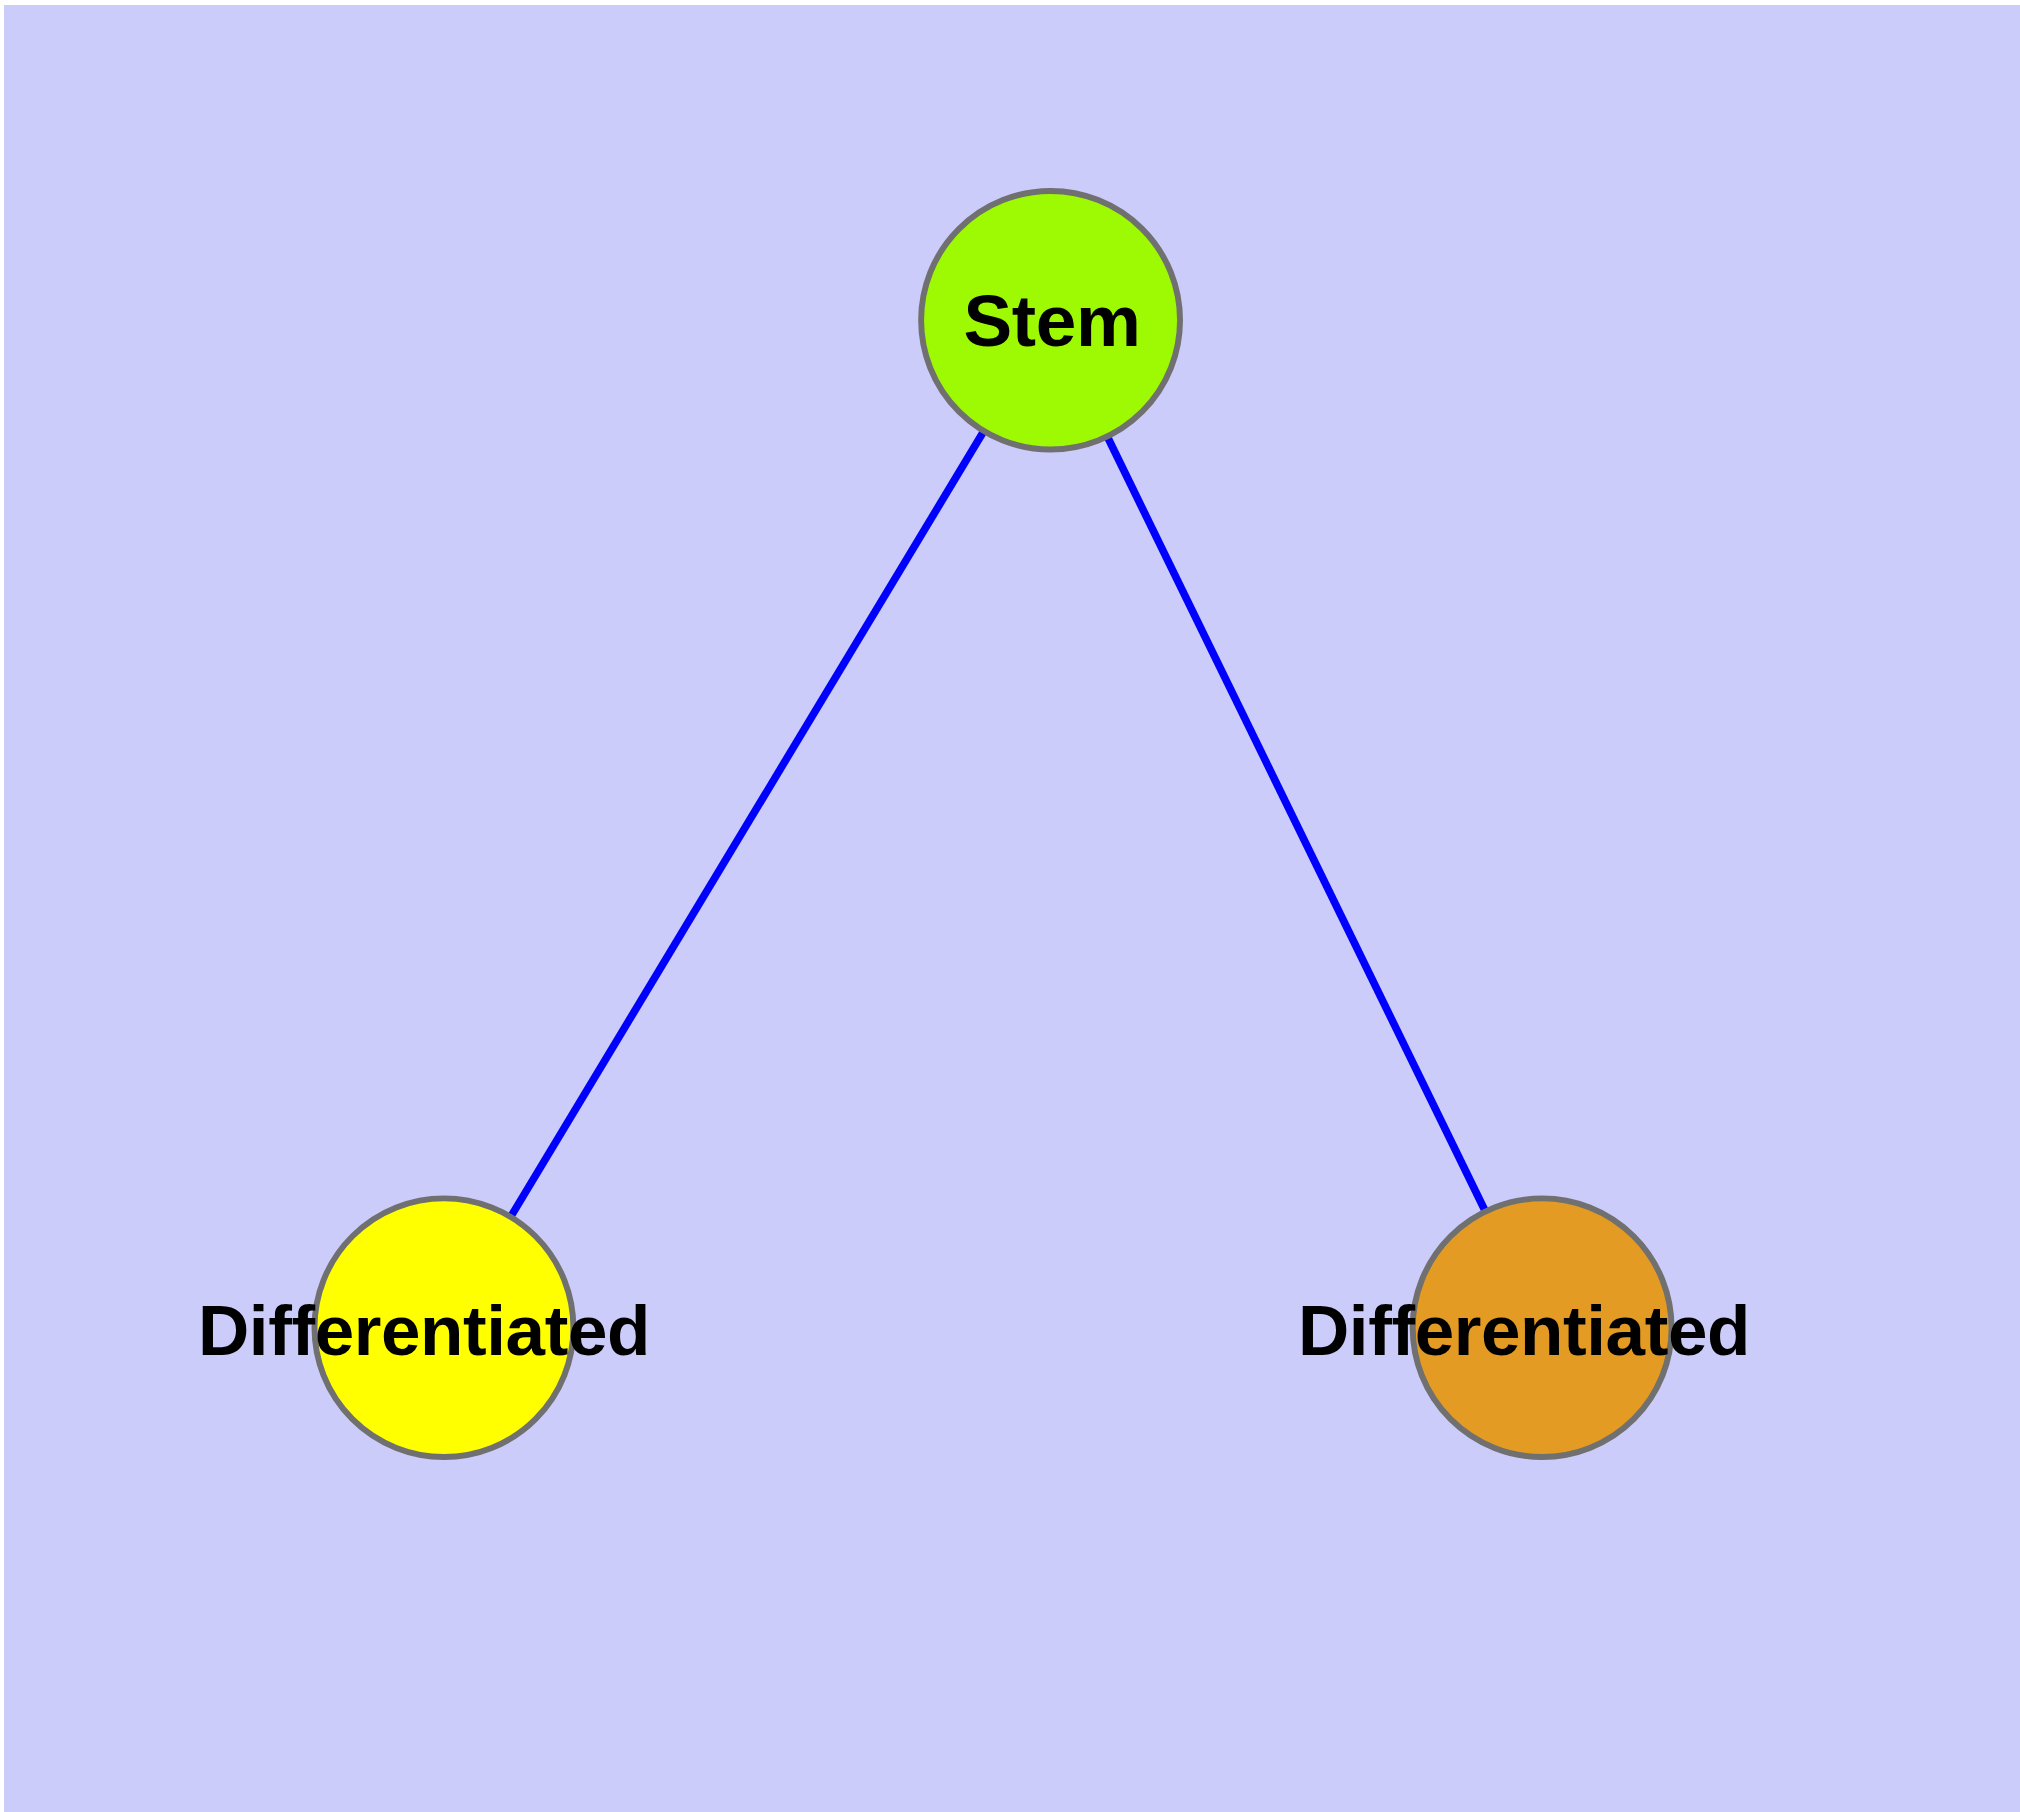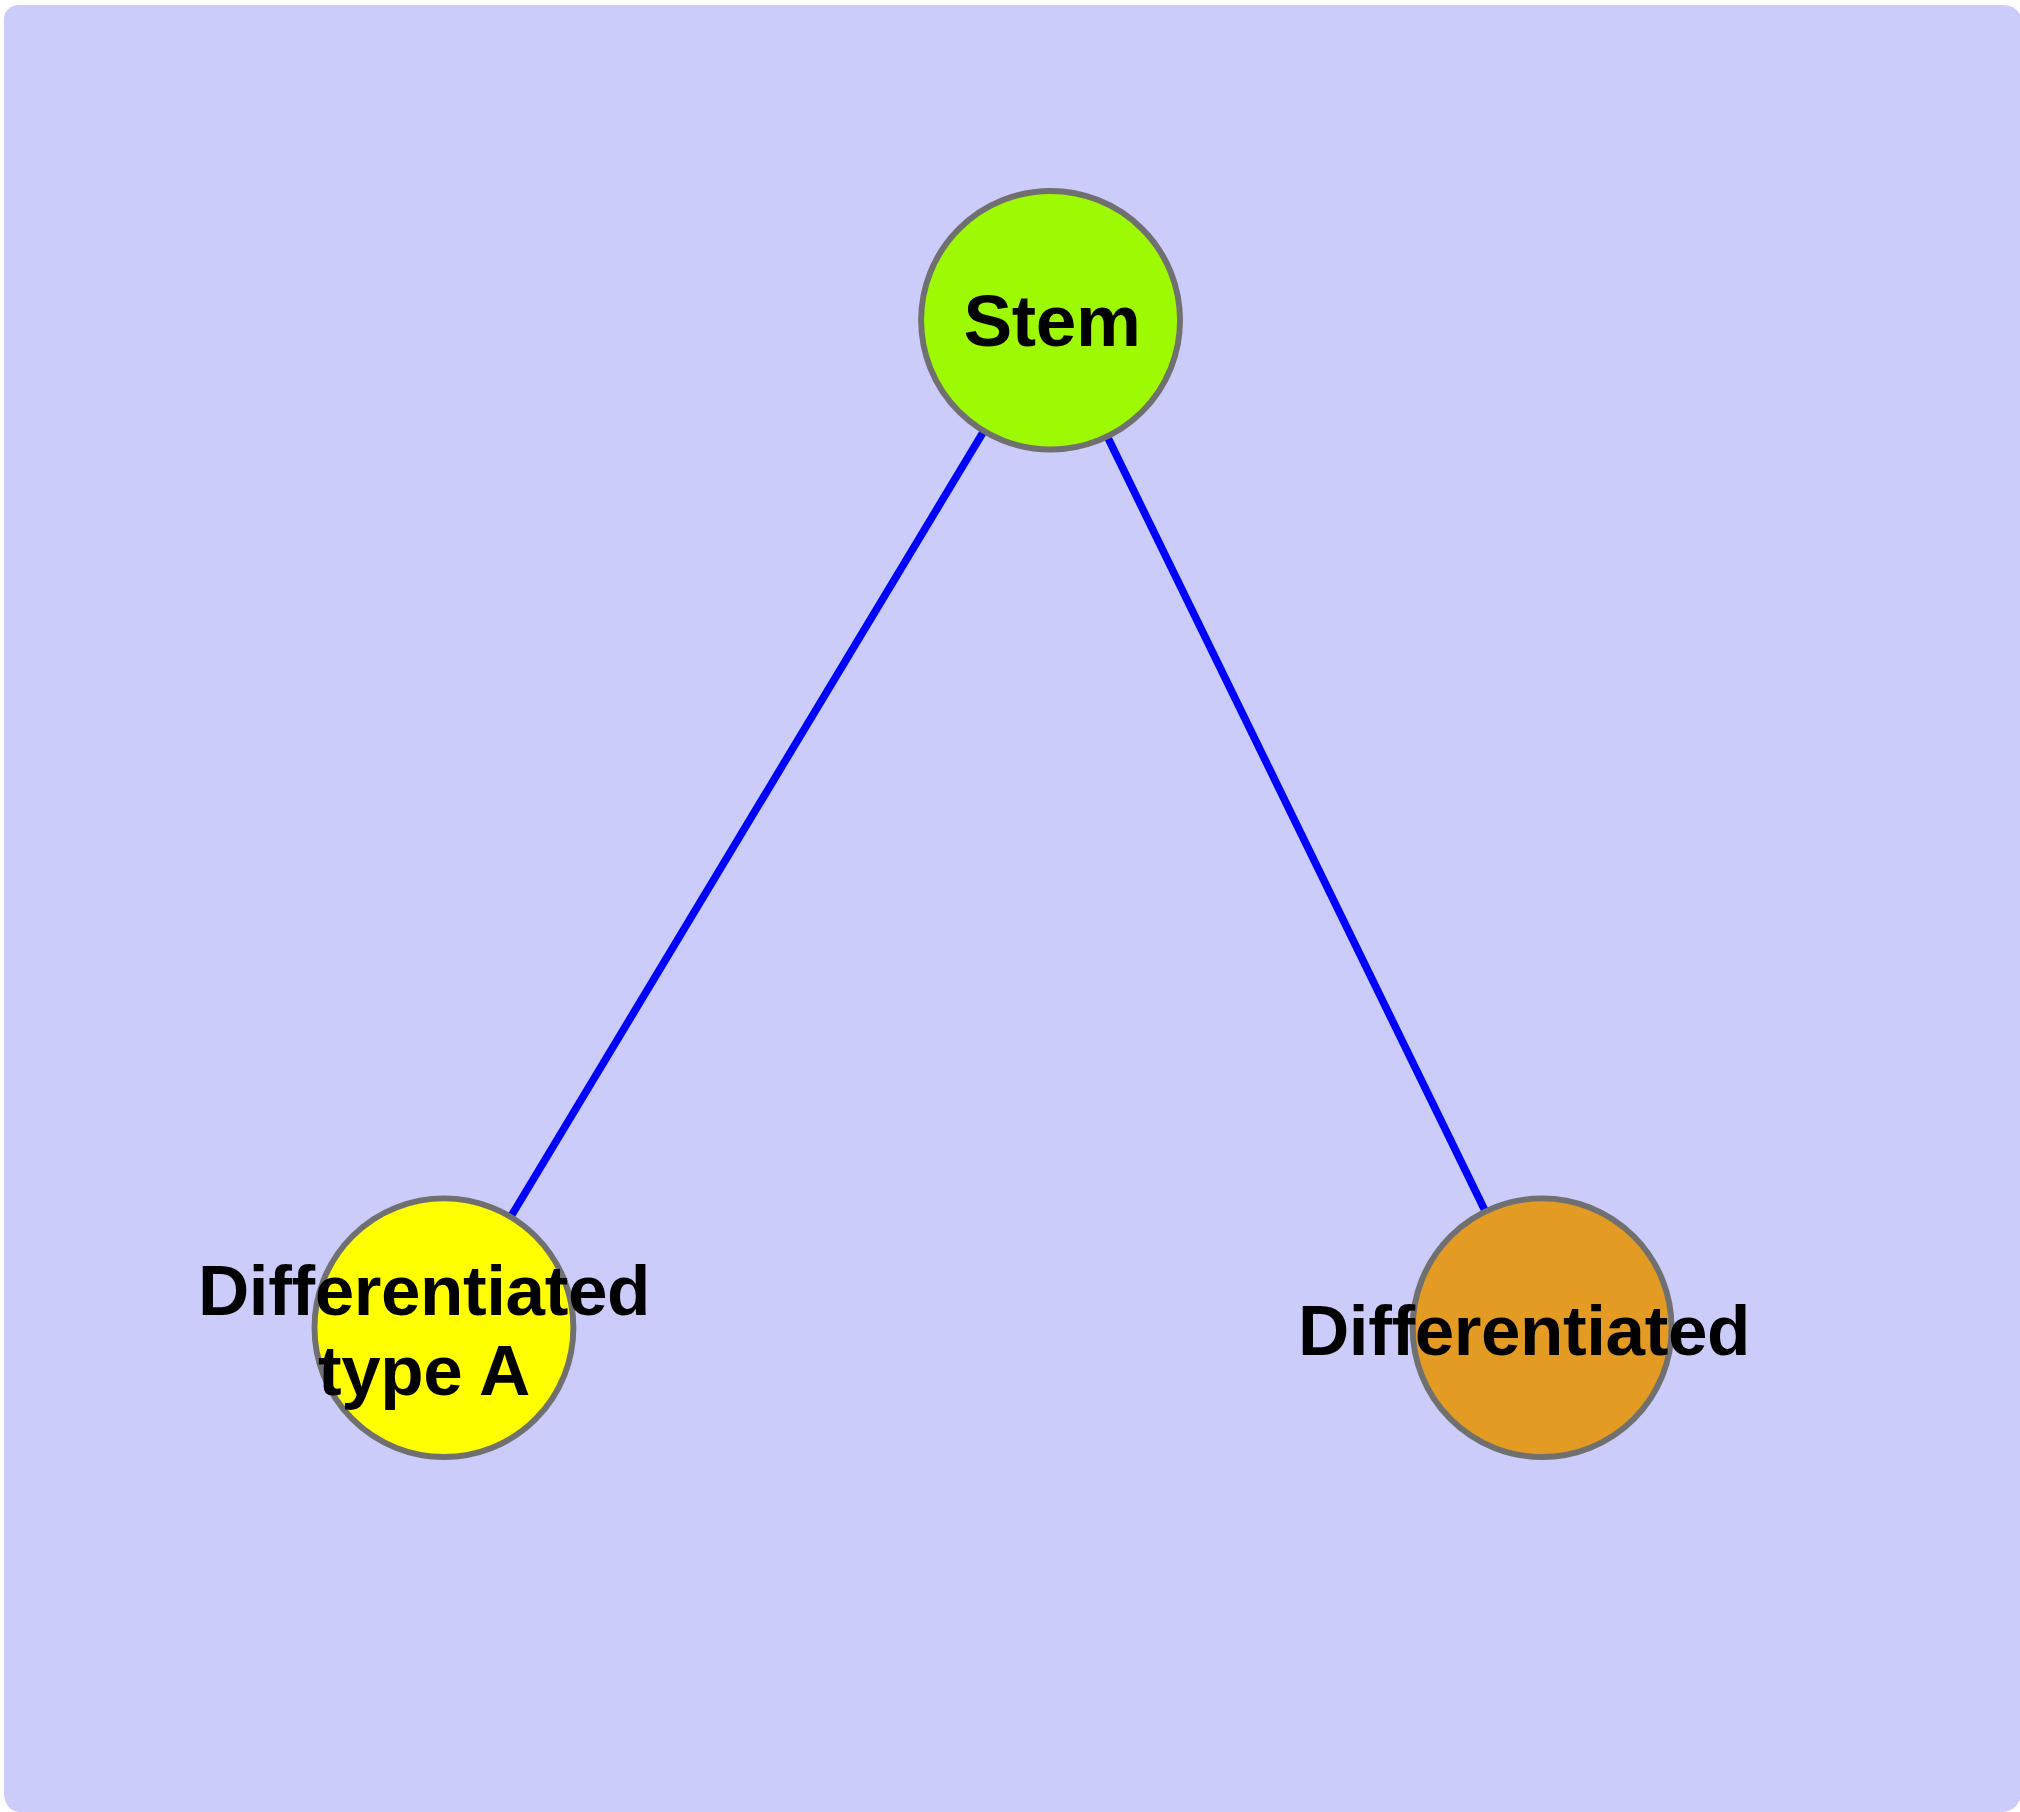--- a/index.html
+++ b/index.html
@@ -11,21 +11,20 @@
   #canvas {
     position: relative;
     width: 2021px;
     height: 1812px;
     background: #ccccfa;
     overflow: hidden;
     font-family: "Liberation Sans", "DejaVu Sans", sans-serif;
     box-sizing: border-box;
     border-top: 5.1px solid #ffffff;
     border-left: 4.2px solid #ffffff;
-    border-radius: 19px;
   }
   #graph-svg {
     position: absolute;
     inset: 0;
     width: 100%;
     height: 100%;
     display: block;
   }
   .node-label {
     position: absolute;
@@ -57,18 +56,18 @@
       </g>
     <g id="nodes-layer">
         <circle cx="1237" cy="373" r="153" fill="#9efa02" stroke="#707070" stroke-width="7"></circle>
         <circle cx="520" cy="1565" r="153" fill="#ffff00" stroke="#707070" stroke-width="7"></circle>
         <circle cx="1818" cy="1565" r="153" fill="#e39b23" stroke="#707070" stroke-width="7"></circle>
       </g>
   </svg>
 
   <div id="labels-layer">
       <div class="node-label label-stem" style="left: 1048px; top: 316px; color: rgb(0, 0, 0);"><div>Stem</div></div>
-      <div class="node-label label-branch" style="left: 420px; top: 1326px; color: rgb(0, 0, 0);"><div>Differentiated</div><div>type A</div></div>
+      <div class="node-label label-branch" style="left: 420px; top: 1326px; color: rgb(0, 0, 0);"><div>Differentiated</div></div>
       <div class="node-label label-branch" style="left: 1520px; top: 1326px; color: rgb(0, 0, 0);"><div>Differentiated</div></div>
     </div>
 
 </div>
 
 
 </body></html>

